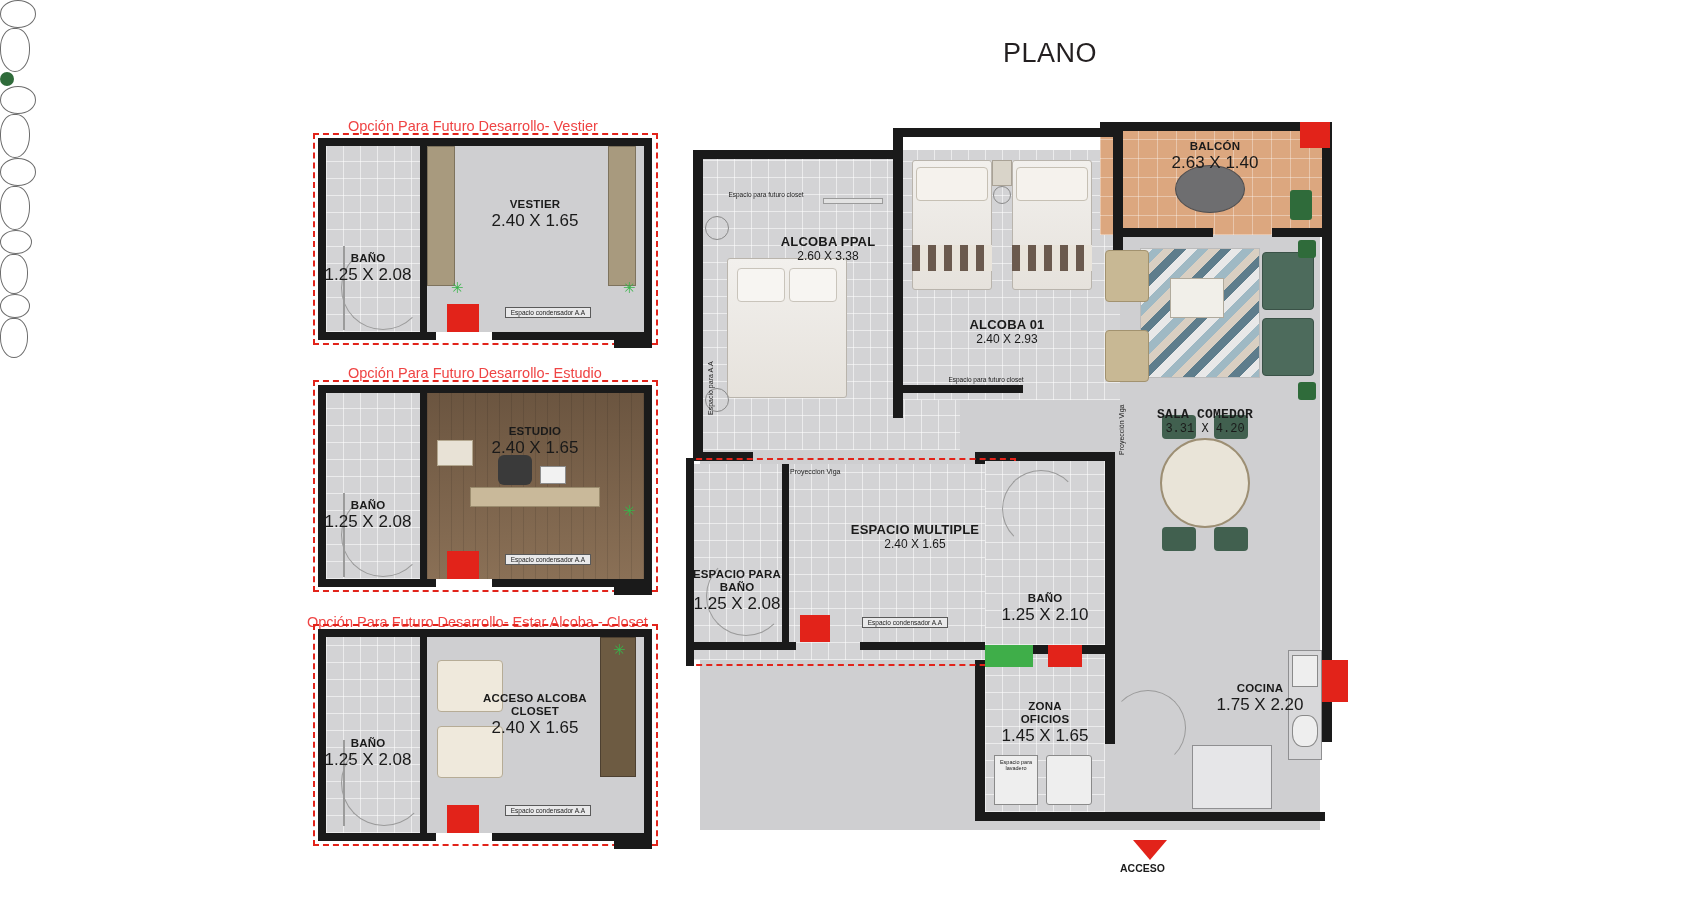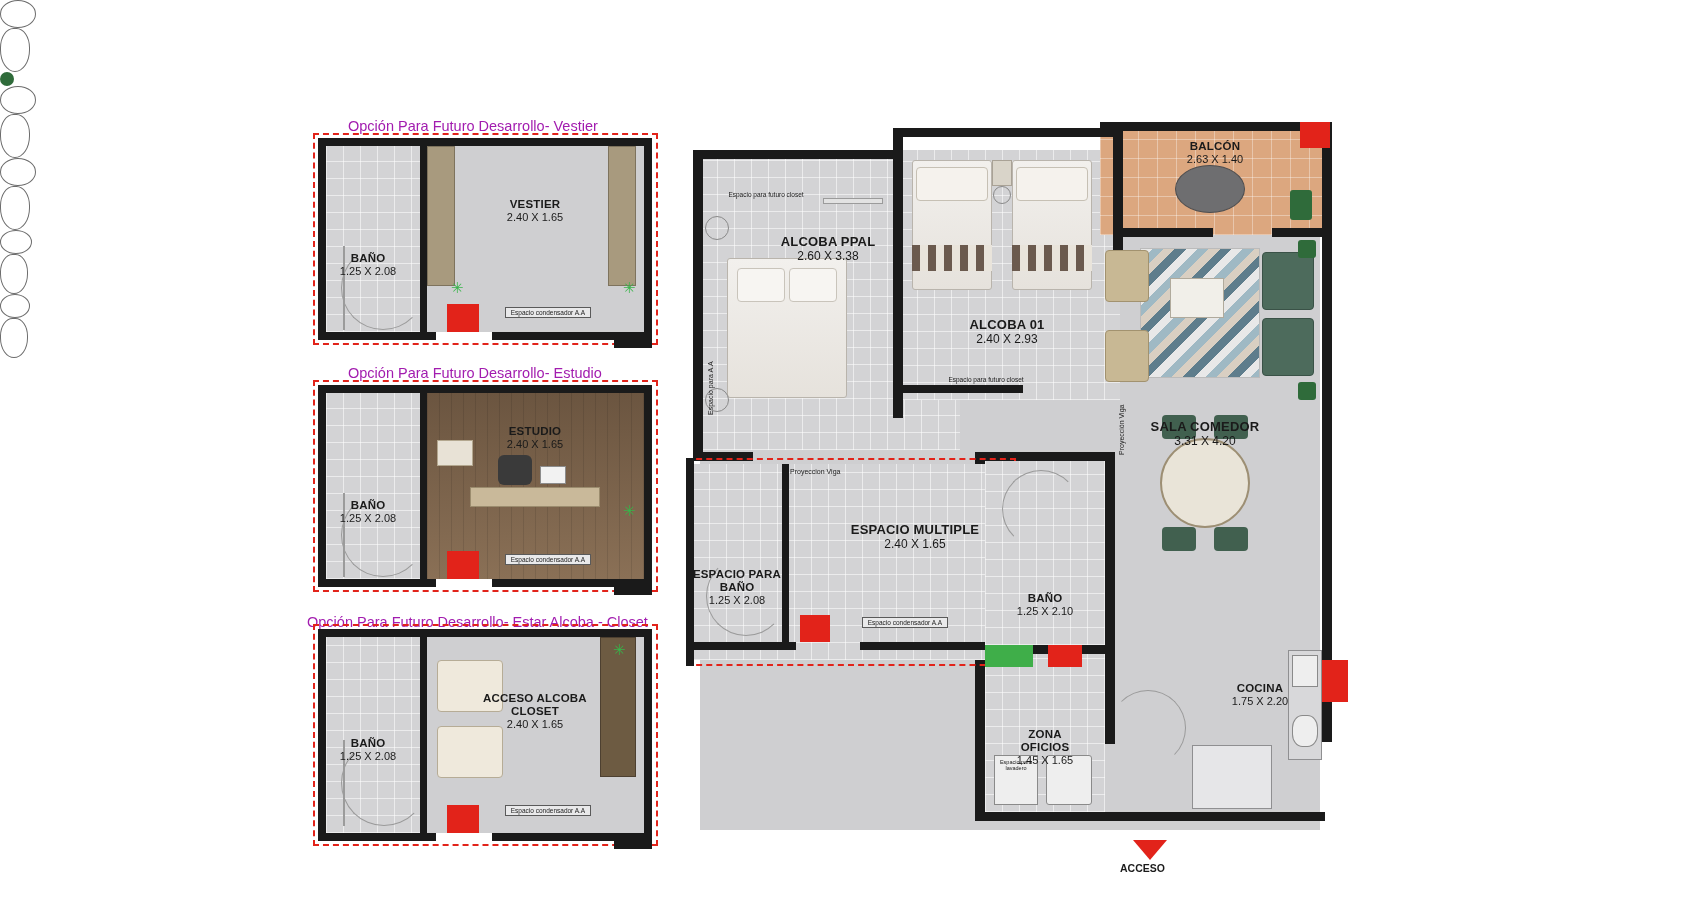--- a/index.html
+++ b/index.html
@@ -29,21 +29,21 @@
     position: absolute;
     left: 640px; top: 76px; width: 820px;
     text-align: center;
     font-size: 23px;
     color: #231f20;
   }
 
   .option-title {
     position: absolute;
     font-size: 14.5px;
-    color: #a21caf;
+    color: #ef4444;
     white-space: nowrap;
   }
 
   
   .dashed-box {
     position: absolute;
     border: 2px dashed #e2231a;
   }
   .wall {
     position: absolute;
@@ -82,21 +82,21 @@
     background: #3fae49;
   }
   .label {
     position: absolute;
     text-align: center;
     color: #1a1a1a;
     line-height: 1.15;
     white-space: nowrap;
   }
   .label .nm { font-weight: bold; font-size: 11.5px; letter-spacing: .2px; }
-  .label .dm { font-size: 11px; }
+  .label .dm { font-size: 17px; }
   .label.big .nm { font-size: 13px; }
   .label.big .dm { font-size: 12px; }
   .tiny {
     position: absolute;
     font-size: 7px;
     color: #1a1a1a;
     text-align: center;
     line-height: 1.2;
     white-space: nowrap;
   }
@@ -198,20 +198,21 @@
     font-size: 10.5px;
     font-weight: bold;
     color: #1a1a1a;
   }
 </style>
 </head>
 <body>
 
 <div id="canvas">
 
+  <div class="main-title">PLANO</div>
 
   <div class="option-title" style="left:348px; top:118px;">Opción Para Futuro Desarrollo- Vestier</div>
   <div>
     <div class="dashed-box" style="left:313px; top:133px; width:345px; height:212px;"></div>
 
     <div class="wall" style="left:318px; top:138px; width:334px; height:8px;"></div>
     <div class="wall" style="left:318px; top:138px; width:8px; height:202px;"></div>
     <div class="wall" style="left:644px; top:138px; width:8px; height:202px;"></div>
     <div class="wall" style="left:318px; top:332px; width:118px; height:8px;"></div>
     <div class="wall" style="left:492px; top:332px; width:160px; height:8px;"></div>
@@ -397,21 +398,21 @@
     <div class="fur" style="left:1170px; top:278px; width:54px; height:40px; background:#f1efe9; border:1px solid #b0aa9c;"></div>
     <div class="fur plant" style="left:1298px; top:240px; width:18px; height:18px;"></div>
     <div class="fur plant" style="left:1298px; top:382px; width:18px; height:18px;"></div>
 
     <div class="fur table-round" style="left:1160px; top:438px; width:90px; height:90px;"></div>
     <div class="fur chair" style="left:1162px; top:415px; width:34px; height:24px; border-radius:4px;"></div>
     <div class="fur chair" style="left:1214px; top:415px; width:34px; height:24px; border-radius:4px;"></div>
     <div class="fur chair" style="left:1162px; top:527px; width:34px; height:24px; border-radius:4px;"></div>
     <div class="fur chair" style="left:1214px; top:527px; width:34px; height:24px; border-radius:4px;"></div>
 
-    <div class="label big" style="left:1105px; top:420px; width:200px;">
+    <div class="label big" style="left:1105px; top:408px; width:200px;font-family:Liberation Mono, monospace;">
       <div class="nm">SALA COMEDOR</div>
       <div class="dm">3.31 X 4.20</div>
     </div>
     <div class="tiny vert" style="left:1118px; top:455px;">Proyección Viga</div>
 
     <div class="dashed-box" style="left:686px; top:458px; width:330px; height:208px;"></div>
     <div class="floor-tile" style="left:692px; top:464px; width:318px; height:196px;"></div>
     <div class="wall" style="left:686px; top:458px; width:8px; height:208px;"></div>
     <div class="wall" style="left:686px; top:642px; width:110px; height:8px;"></div>
     <div class="wall" style="left:860px; top:642px; width:155px; height:8px;"></div>
@@ -442,21 +443,21 @@
       <div class="nm">BAÑO</div>
       <div class="dm">1.25 X 2.10</div>
     </div>
 
     <div class="floor-tile" style="left:985px; top:654px; width:120px; height:158px;"></div>
     <div class="green-block" style="left:985px; top:645px; width:48px; height:22px;"></div>
     <div class="red-block" style="left:1048px; top:645px; width:34px; height:22px;"></div>
     <div class="fur appliance" style="left:994px; top:755px; width:44px; height:50px;"></div>
     <div class="fur appliance" style="left:1046px; top:755px; width:46px; height:50px; border-radius:3px;"></div>
     <div class="tiny-box" style="left:996px; top:758px; width:40px; border:none; background:transparent; font-size:5.5px;">Espacio para lavadero</div>
-    <div class="label" style="left:985px; top:700px; width:120px;margin-top:28px;">
+    <div class="label" style="left:985px; top:700px; width:120px;">
       <div class="nm">ZONA</div>
       <div class="nm">OFICIOS</div>
       <div class="dm">1.45 X 1.65</div>
     </div>
     <div class="door-arc" style="left:1110px; top:690px; width:76px; height:76px; border-bottom-color:transparent; border-left-color:transparent;"></div>
 
     <div class="fur counter" style="left:1288px; top:650px; width:34px; height:110px;"></div>
     <div class="fur appliance" style="left:1292px; top:655px; width:26px; height:32px;"></div>
     <div class="fur appliance" style="left:1292px; top:715px; width:26px; height:32px; border-radius:40%;"></div>
     <div class="fur" style="left:1192px; top:745px; width:80px; height:64px; background:#e6e6e8; border:1px solid #8f8f91;"></div>

